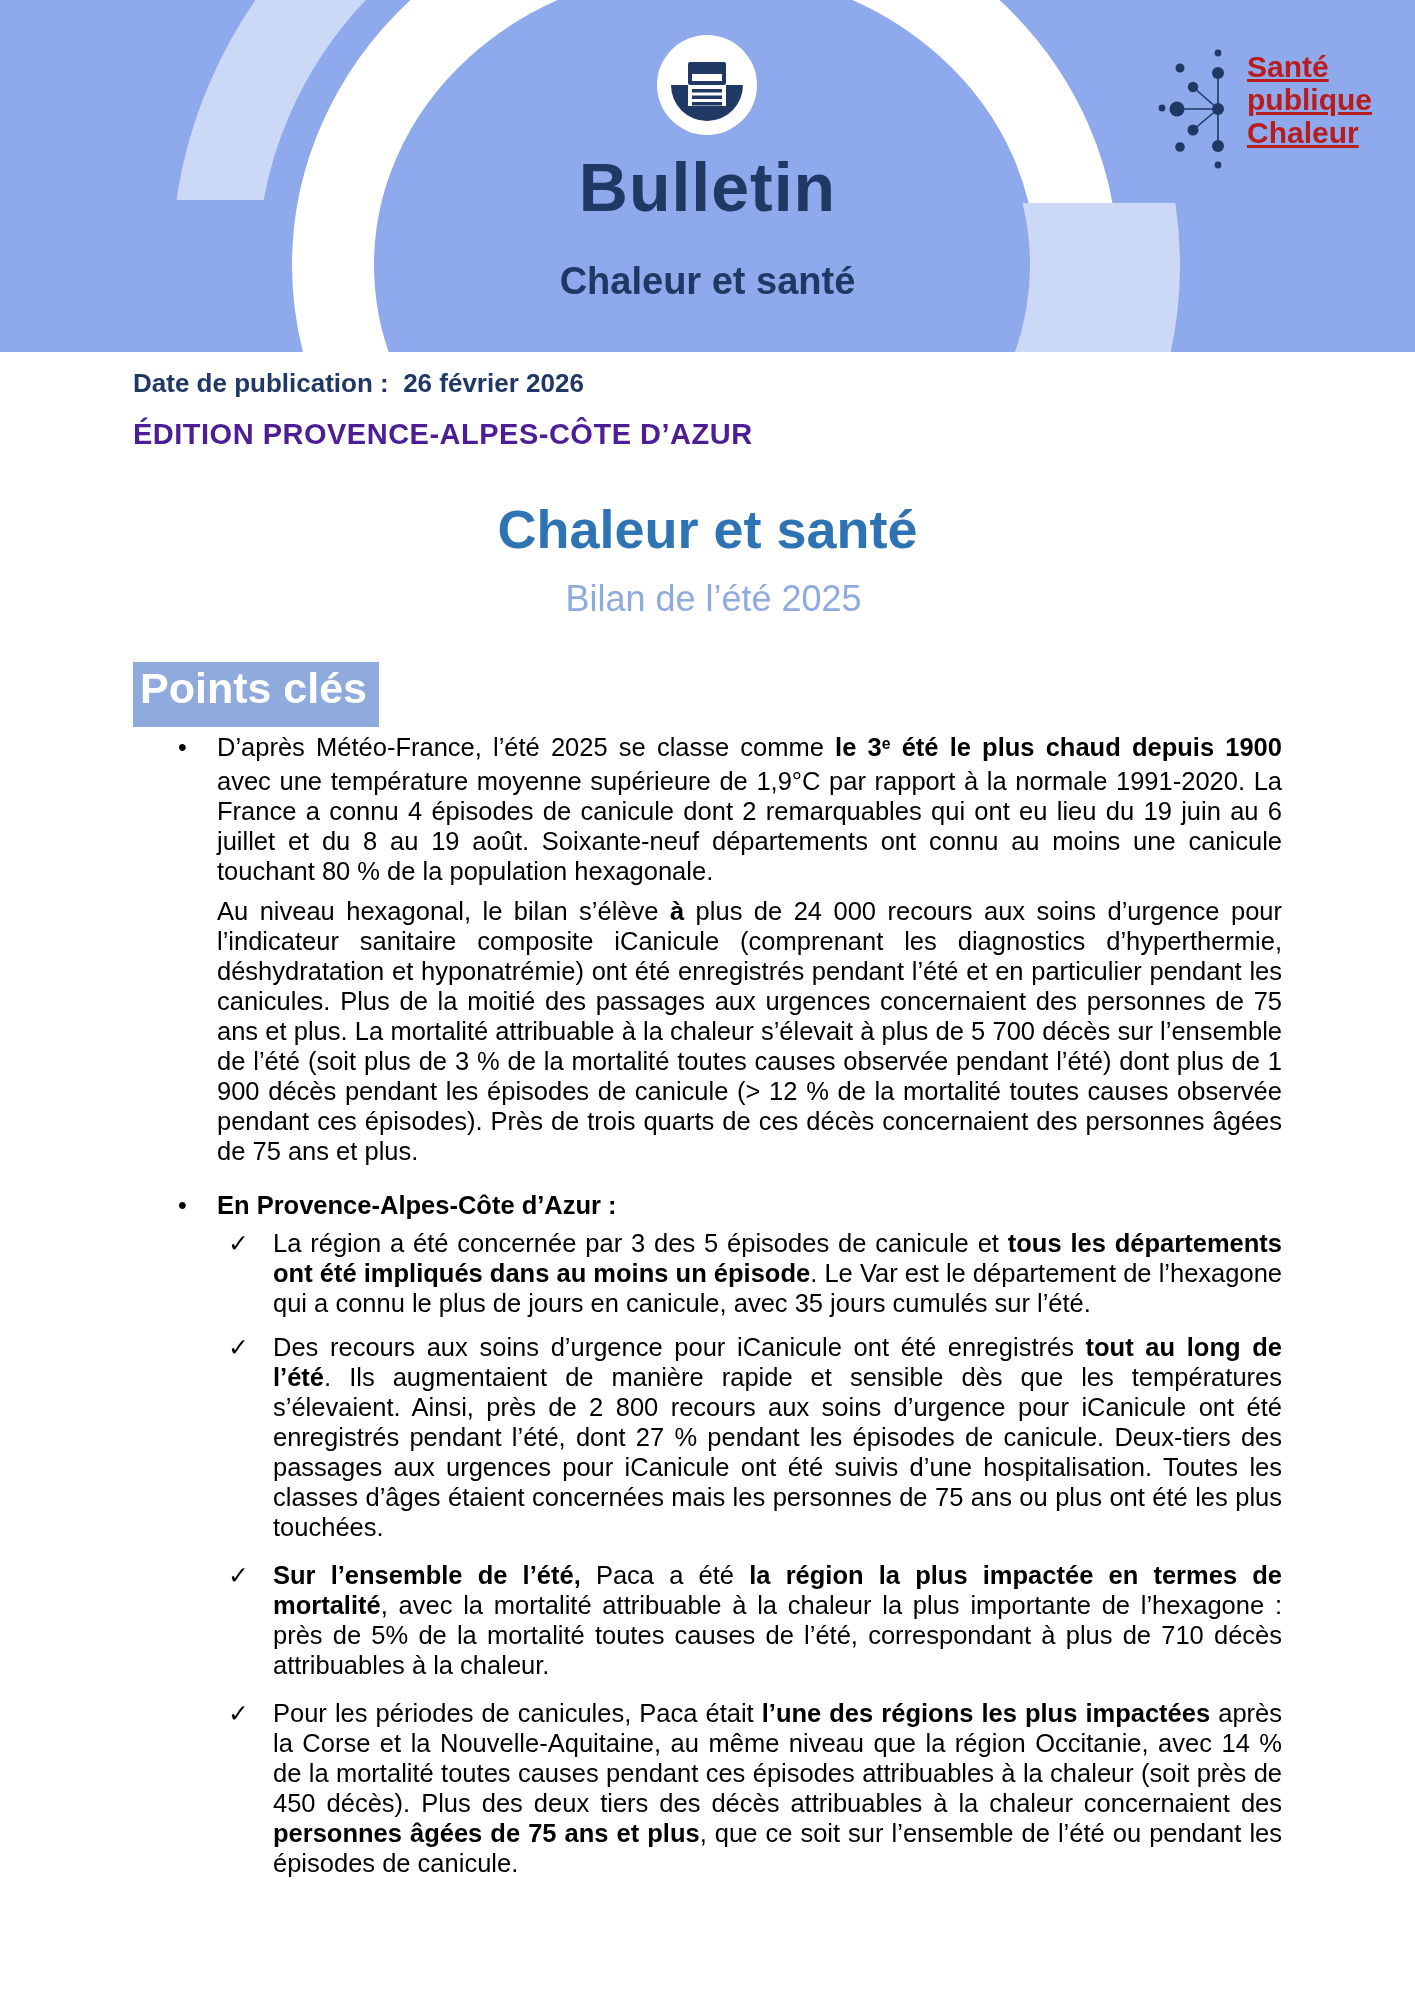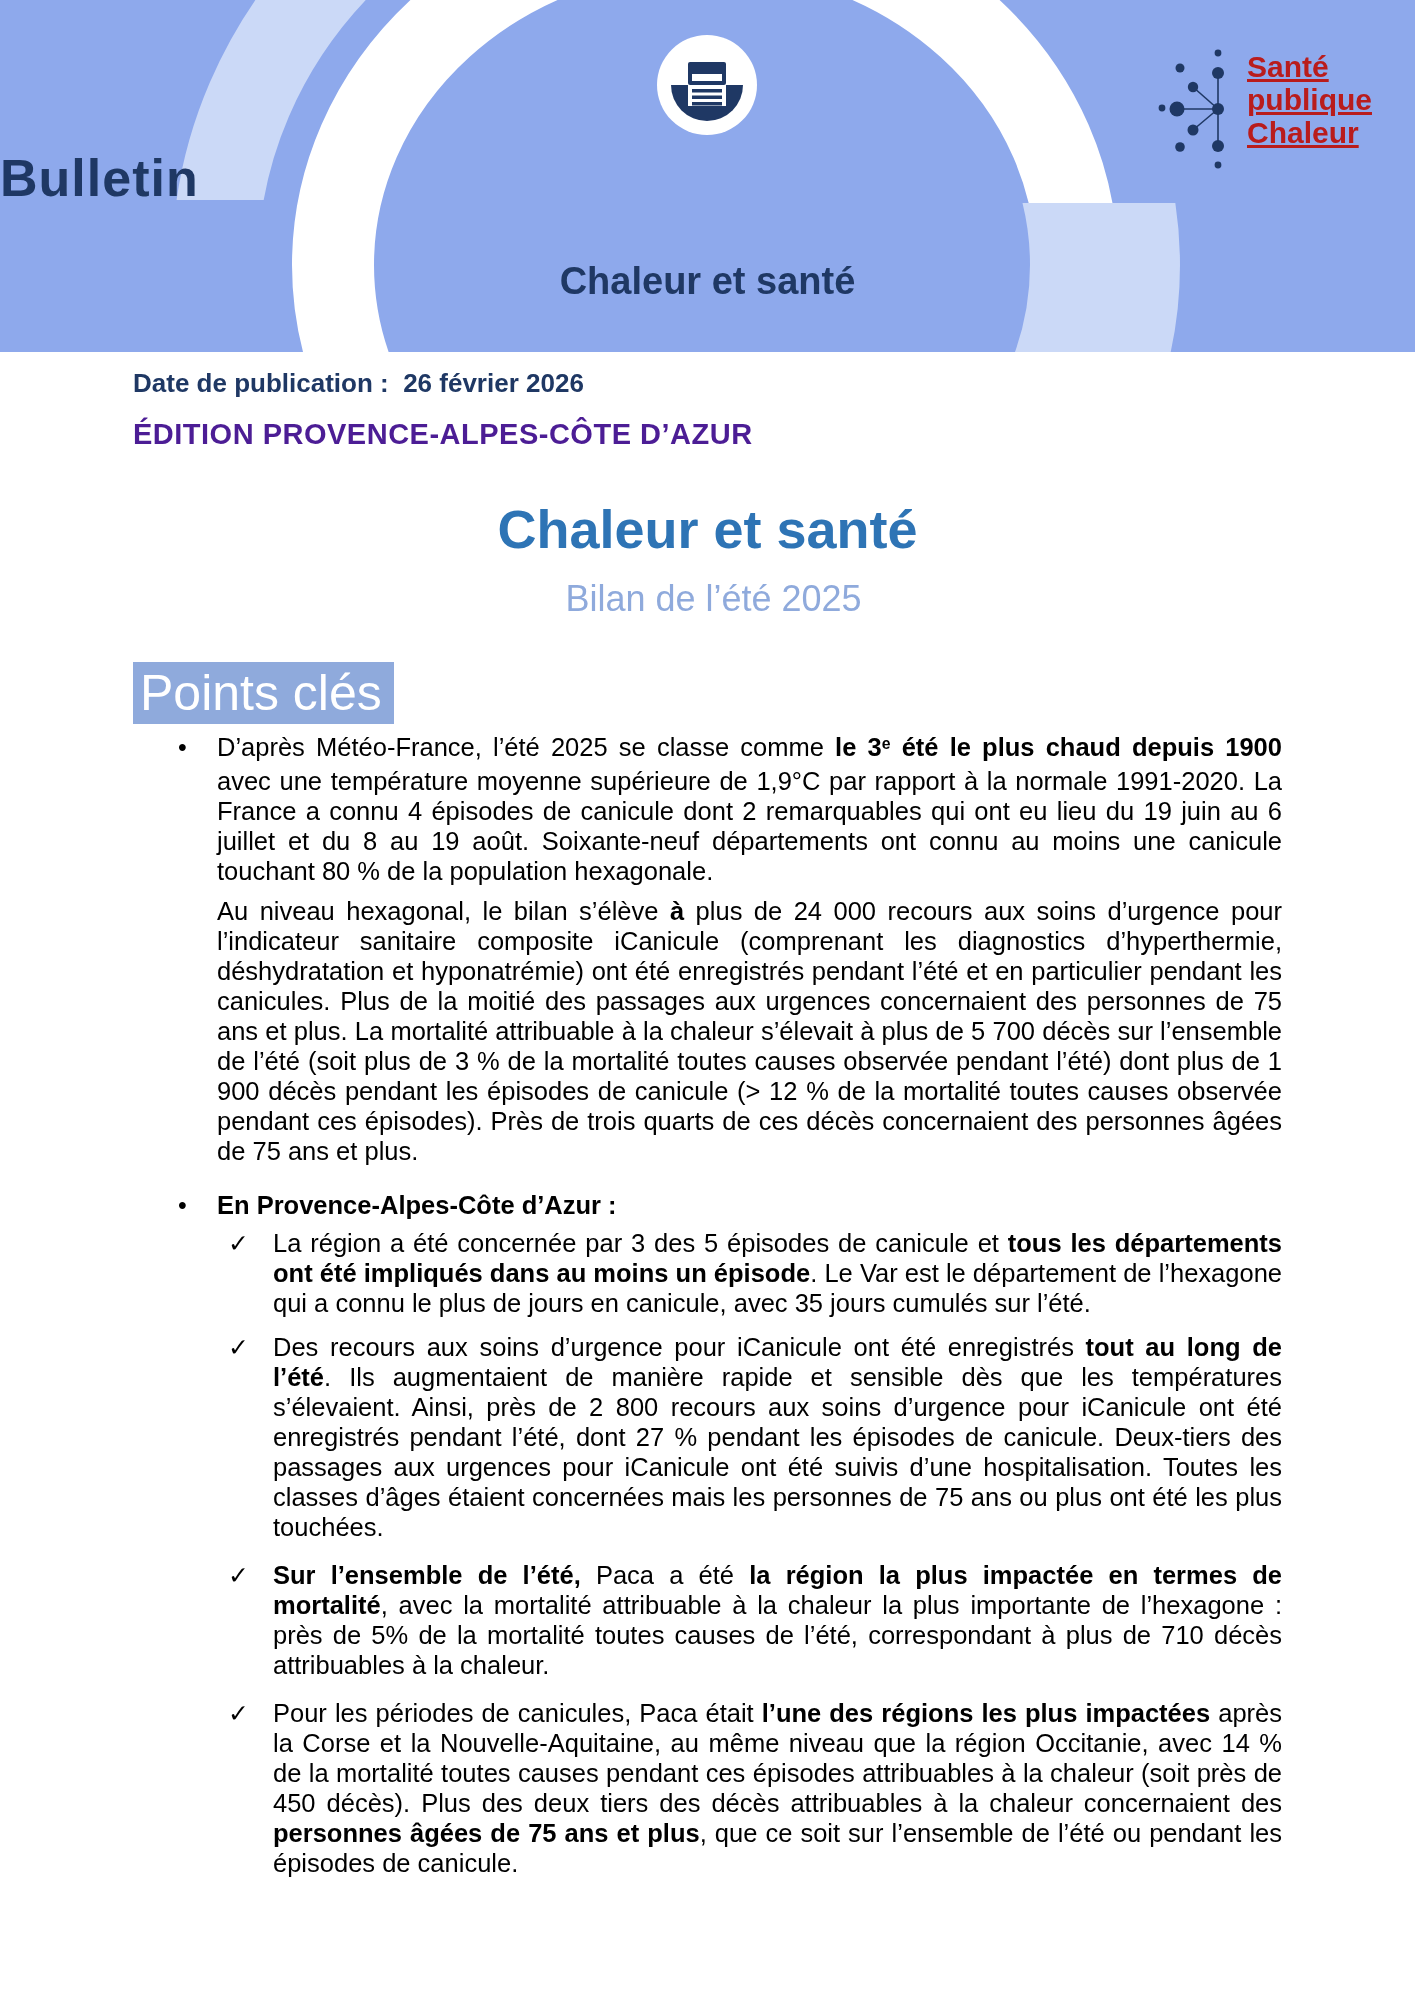--- a/index.html
+++ b/index.html
@@ -1,39 +1,39 @@
 <!DOCTYPE html>
 <html><head>
 <meta charset="utf-8">
 <style>
   html,body{margin:0;padding:0;background:#ffffff;}
   .page{position:relative;width:1415px;height:2000px;background:#ffffff;overflow:hidden;
         font-family:"Liberation Sans","DejaVu Sans",sans-serif;color:#000;}
   
   .hdr{position:absolute;left:0;top:0;width:1415px;height:352px;}
   .hdr svg{position:absolute;left:0;top:0;}
-  .brand{position:absolute;left:0;right:0;top:148px;
-         font-size:52px;font-weight:bold;letter-spacing:1px;color:#1F3864;}
+  .brand{position:absolute;left:0;right:0;top:148px;text-align:center;
+         font-size:68px;font-weight:bold;letter-spacing:1px;color:#1F3864;}
   .hdr-sub{position:absolute;left:0;right:0;top:260px;text-align:center;
            font-size:38px;font-weight:bold;color:#1F3864;}
   .logo-text{position:absolute;left:1247px;top:50px;font-size:30px;font-weight:bold;
              line-height:33px;color:#b91c1c;text-decoration:underline;}
   
   .date-line{position:absolute;left:133px;top:368px;font-size:26px;font-weight:bold;
              color:#1F3864;white-space:pre;}
   .edition-line{position:absolute;left:133px;top:418px;font-size:29px;font-weight:bold;
                 color:#4c1d95;letter-spacing:.5px;}
   
   .doc-title{position:absolute;left:0;right:0;top:498px;text-align:center;
              font-size:54px;font-weight:bold;color:#2E74B5;}
   .doc-subtitle{position:absolute;left:0;right:0;top:578px;text-align:center;
                 font-size:36px;color:#8FAADC;margin-left:12px;}
   .section-head{position:absolute;left:133px;top:662px;display:inline-block;
-                background:#8FAADC;color:#ffffff;font-size:50px;font-weight:normal;
-                padding:2px 12px 2px 7px;}
+                background:#8FAADC;color:#ffffff;font-size:43px;font-weight:bold;
+                padding:2px 12px 14px 7px;}
   
   .points{position:absolute;left:133px;top:728px;width:1149px;font-size:25.5px;line-height:30px;}
   .pt-item{position:relative;text-align:justify;padding-left:84px;}
   .pt-item.check{padding-left:140px;}
   .pt-item .marker{position:absolute;left:45px;top:0;}
   .pt-item.check .marker{left:95px;font-size:25px;}
   .pt-item.bullet .marker{font-size:25px;}
   .pt-item b,.pt-item .b{font-weight:bold;}
   .pt-item sup{font-size:62%;vertical-align:baseline;position:relative;top:-0.45em;}
   .m-p1{margin-top:4px;margin-bottom:10px;}

